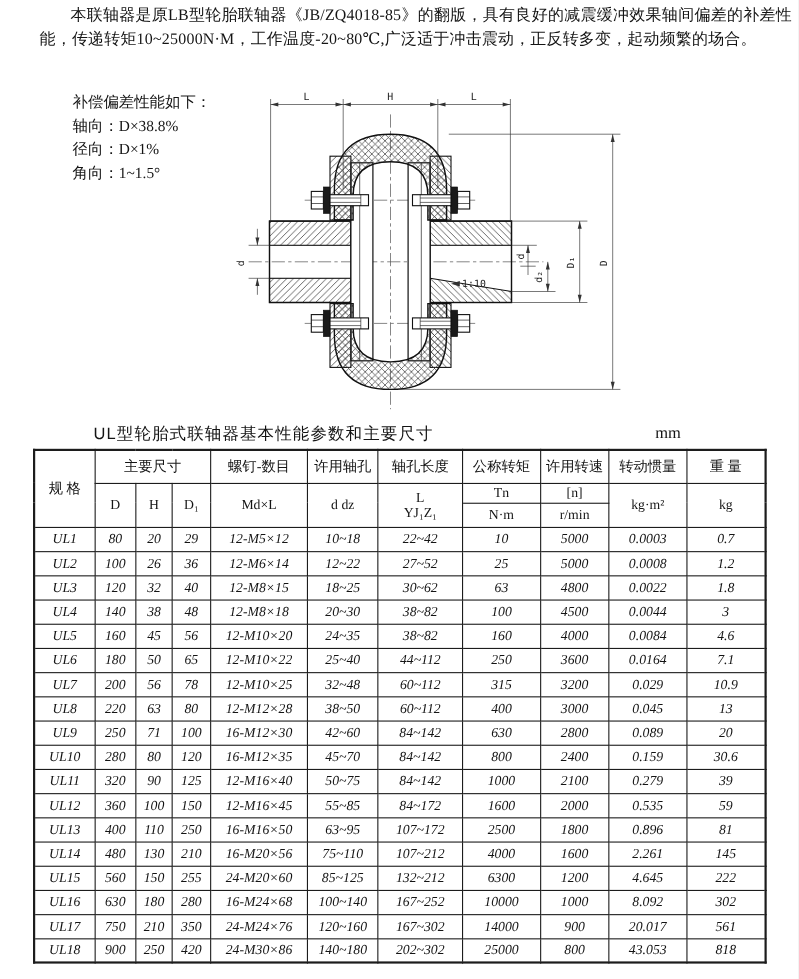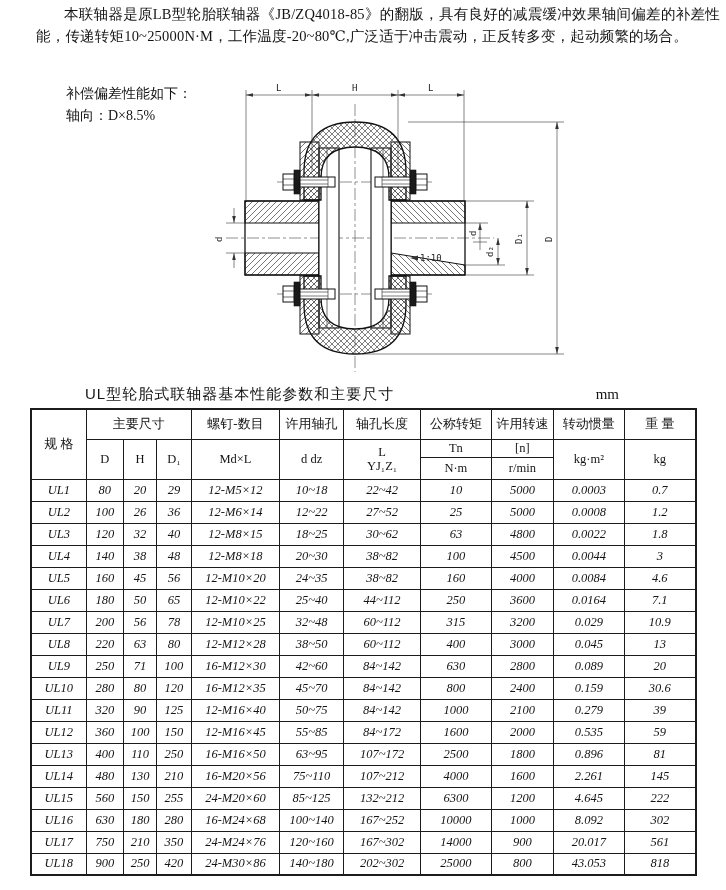--- a/index.html
+++ b/index.html
@@ -40,21 +40,23 @@
 </style>
 </head>
 <body>
 
 <div class="page">
 
   <p class="intro">本联轴器是原LB型轮胎联轴器《JB/ZQ4018-85》的翻版，具有良好的减震缓冲效果轴间偏差的补差性能，传递转矩10~25000N·M，工作温度-20~80℃,广泛适于冲击震动，正反转多变，起动频繁的场合。</p>
 
   <div class="spec-block">
     <div>补偿偏差性能如下：</div>
-    <div>轴向：D×8.5%</div>
+    <div>轴向：D×38.8%</div>
+    <div>径向：D×1%</div>
+    <div>角向：1~1.5°</div>
   </div>
 
   <svg class="drawing" width="440" height="300" viewBox="0 0 440 300" xmlns="http://www.w3.org/2000/svg">
     <defs>
       <pattern id="hA" width="6" height="6" patternUnits="userSpaceOnUse">
         <path d="M0,6 L6,0" stroke="#3c3c3c" stroke-width="0.7"></path>
       </pattern>
       <pattern id="hB" width="6" height="6" patternUnits="userSpaceOnUse">
         <path d="M0,0 L6,6" stroke="#3c3c3c" stroke-width="0.7"></path>
       </pattern>

